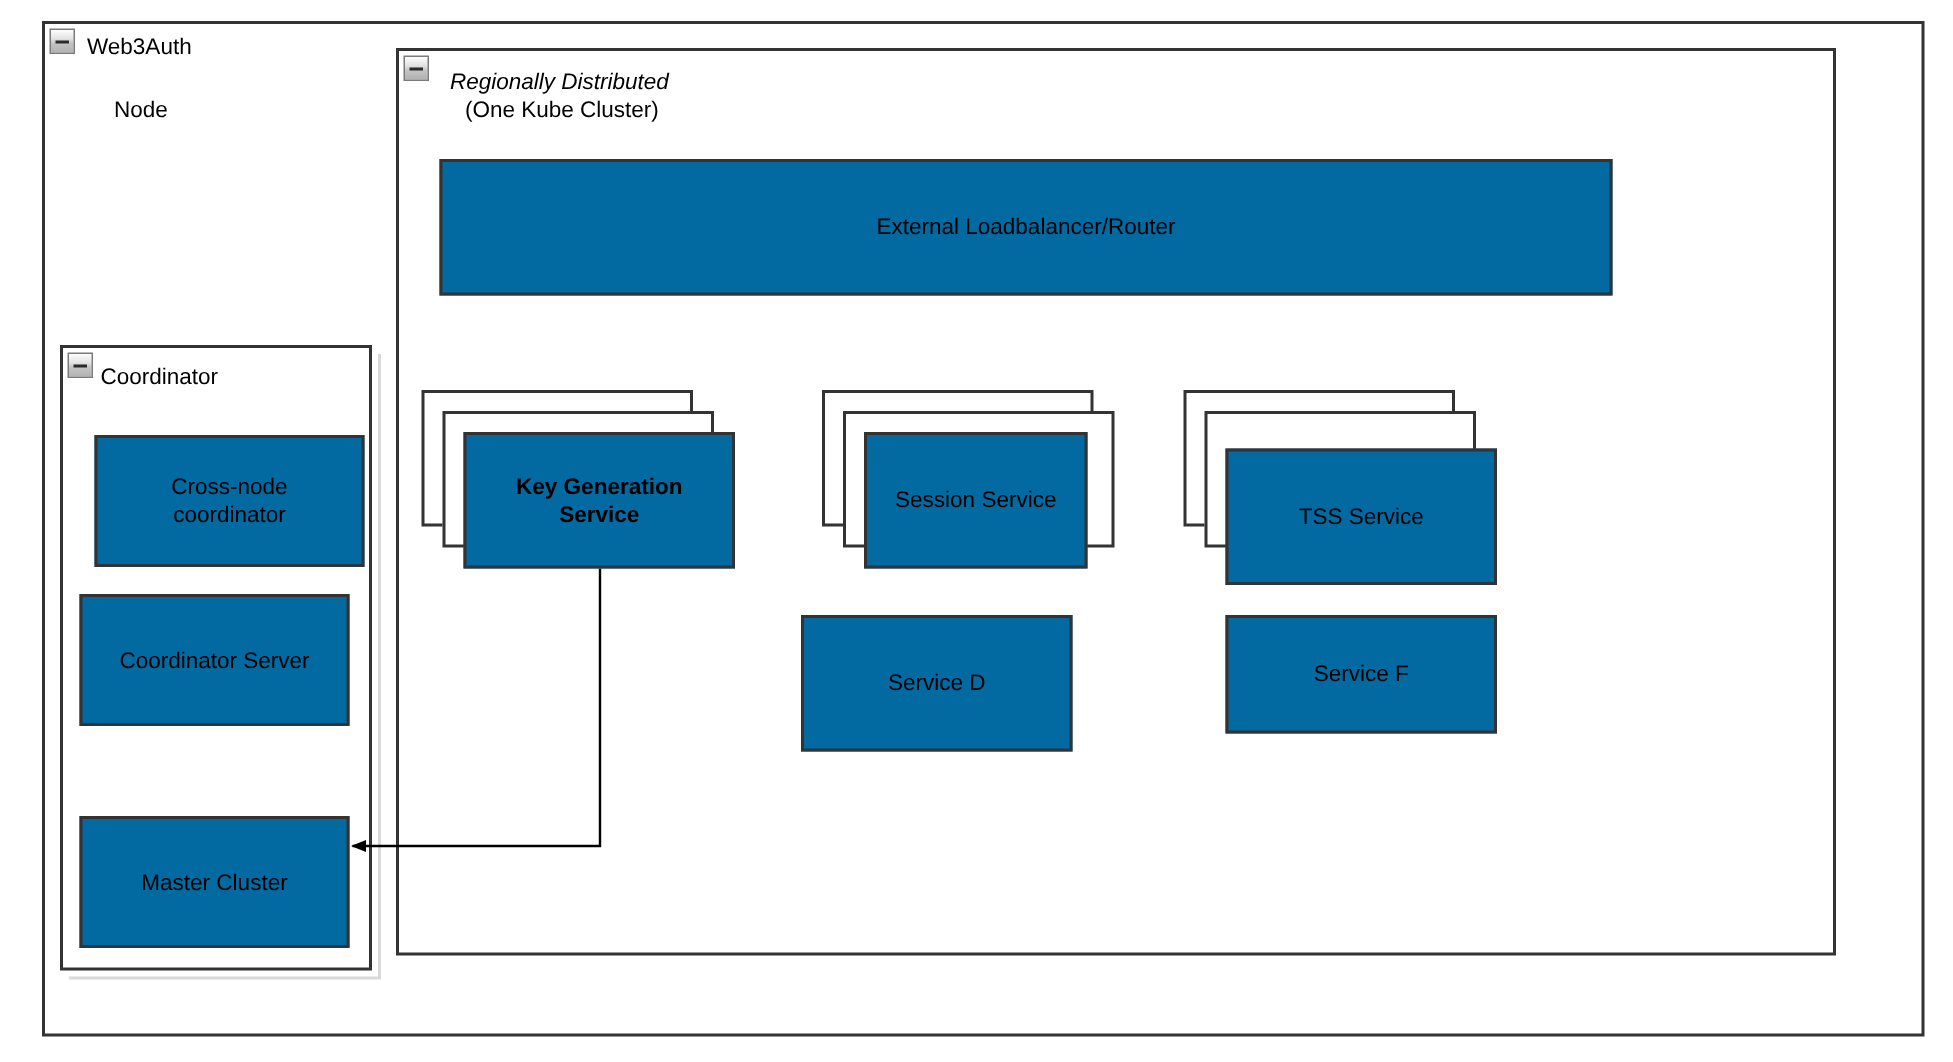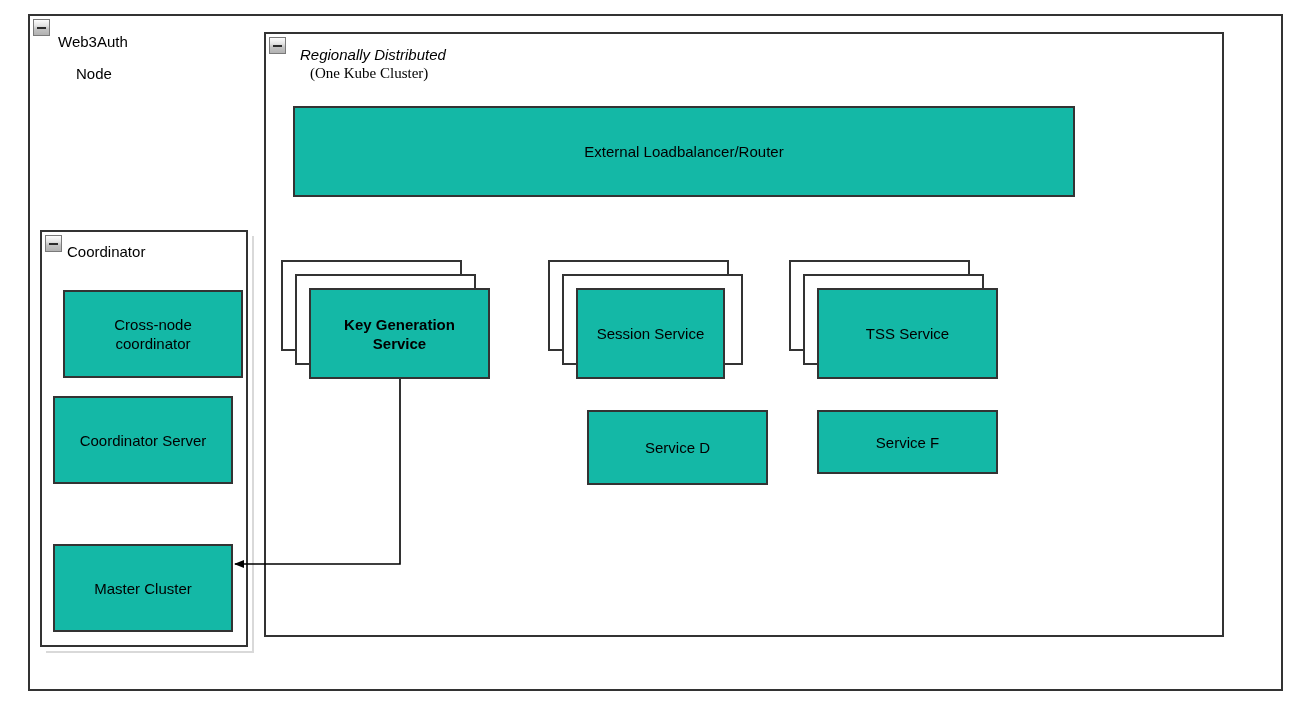--- a/index.html
+++ b/index.html
@@ -16,21 +16,21 @@
     width: 1302px;
     height: 708px;
     background: #ffffff;
     overflow: hidden;
   }
 
   
   .node {
     position: absolute;
     box-sizing: border-box;
-    background: #14b8a6;
+    background: #0369a1;
     border: 2px solid #333333;
   }
 
   
   .group {
     position: absolute;
     box-sizing: border-box;
     background: #ffffff;
     border: 2px solid #333333;
   }
@@ -109,56 +109,56 @@
     pointer-events: none;
   }
 </style>
 </head>
 <body>
 
 <div id="canvas">
 
   <div class="group" id="outer-container" style="left: 28px; top: 14px; width: 1255px; height: 677px;"></div>
   <div class="collapse-icon" id="outer-collapse" style="left: 33px; top: 19px;"></div>
-  <div class="group-title" id="outer-title-1" style="left: 58px; top: 32px;">Web3Auth</div>
+  <div class="group-title" id="outer-title-1" style="left: 58px; top: 22px;">Web3Auth</div>
   <div class="group-title" id="outer-title-2" style="left: 58px; top: 64px; padding-left: 18px;">Node</div>
 
   <div class="group" id="region-container" style="left: 264px; top: 32px; width: 960px; height: 605px;"></div>
   <div class="collapse-icon" id="region-collapse" style="left: 269px; top: 37px;"></div>
   <div class="group-title" id="region-title-1" style="left: 300px; top: 45px; font-style: italic;">Regionally Distributed</div>
-  <div class="group-title" id="region-title-2" style="left: 300px; top: 64px; padding-left: 10px; font-family: Liberation Serif, serif;">(One Kube Cluster)</div>
+  <div class="group-title" id="region-title-2" style="left: 300px; top: 64px; padding-left: 10px;">(One Kube Cluster)</div>
 
   <div class="node" id="loadbalancer-box" style="left: 293px; top: 106px; width: 782px; height: 91px;">
     <div class="node-label">External Loadbalancer/Router</div>
   </div>
 
   <div id="stacks-layer">
       <div class="stack-back" style="left: 281px; top: 260px; width: 181px; height: 91px; z-index: 8;"></div>
       <div class="stack-back" style="left: 295px; top: 274px; width: 181px; height: 91px; z-index: 9;"></div>
       <div class="node" style="left: 309px; top: 288px; width: 181px; height: 91px; z-index: 11; font-weight: bold;">
         <div class="node-label">Key Generation
 Service</div>
       </div>
       <div class="stack-back" style="left: 548px; top: 260px; width: 181px; height: 91px; z-index: 8;"></div>
       <div class="stack-back" style="left: 562px; top: 274px; width: 181px; height: 91px; z-index: 9;"></div>
       <div class="node" style="left: 576px; top: 288px; width: 149px; height: 91px; z-index: 11;">
         <div class="node-label">Session Service</div>
       </div>
       <div class="stack-back" style="left: 789px; top: 260px; width: 181px; height: 91px; z-index: 8;"></div>
       <div class="stack-back" style="left: 803px; top: 274px; width: 181px; height: 91px; z-index: 9;"></div>
-      <div class="node" style="left: 817px; top: 288px; width: 181px; height: 91px; z-index: 11;">
+      <div class="node" style="left: 817px; top: 299px; width: 181px; height: 91px; z-index: 11;">
         <div class="node-label">TSS Service</div>
       </div>
     </div>
 
   <div id="singles-layer">
-      <div class="node" style="left: 587px; top: 410px; width: 181px; height: 75px;">
+      <div class="node" style="left: 534px; top: 410px; width: 181px; height: 91px;">
         <div class="node-label">Service D</div>
       </div>
-      <div class="node" style="left: 817px; top: 410px; width: 181px; height: 64px;">
+      <div class="node" style="left: 817px; top: 410px; width: 181px; height: 79px;">
         <div class="node-label">Service F</div>
       </div>
     </div>
 
   <div class="group-shadow" id="coordinator-container" style="left: 40px; top: 230px; width: 208px; height: 417px;"></div>
   <div class="collapse-icon" id="coordinator-collapse" style="left: 45px; top: 235px;"></div>
   <div class="group-title" id="coordinator-title" style="left: 67px; top: 242px;">Coordinator</div>
 
   <div id="coordinator-nodes-layer">
       <div class="node" style="left: 63px; top: 290px; width: 180px; height: 88px;">

